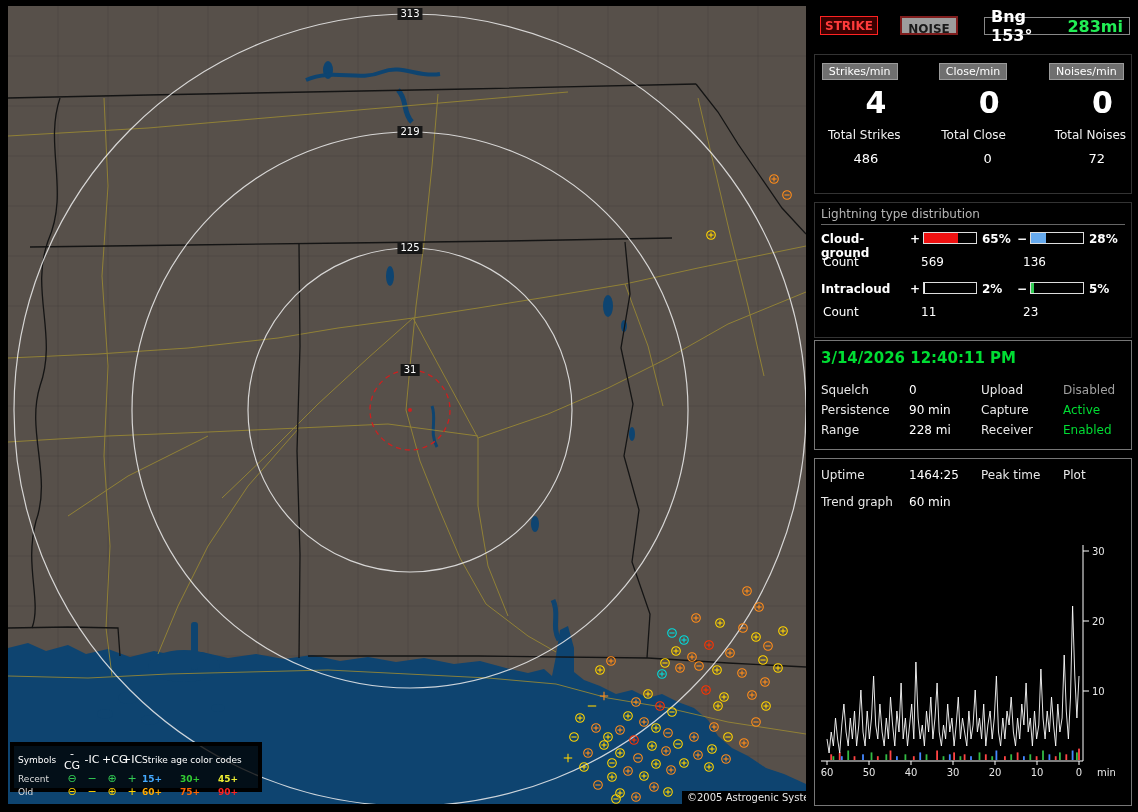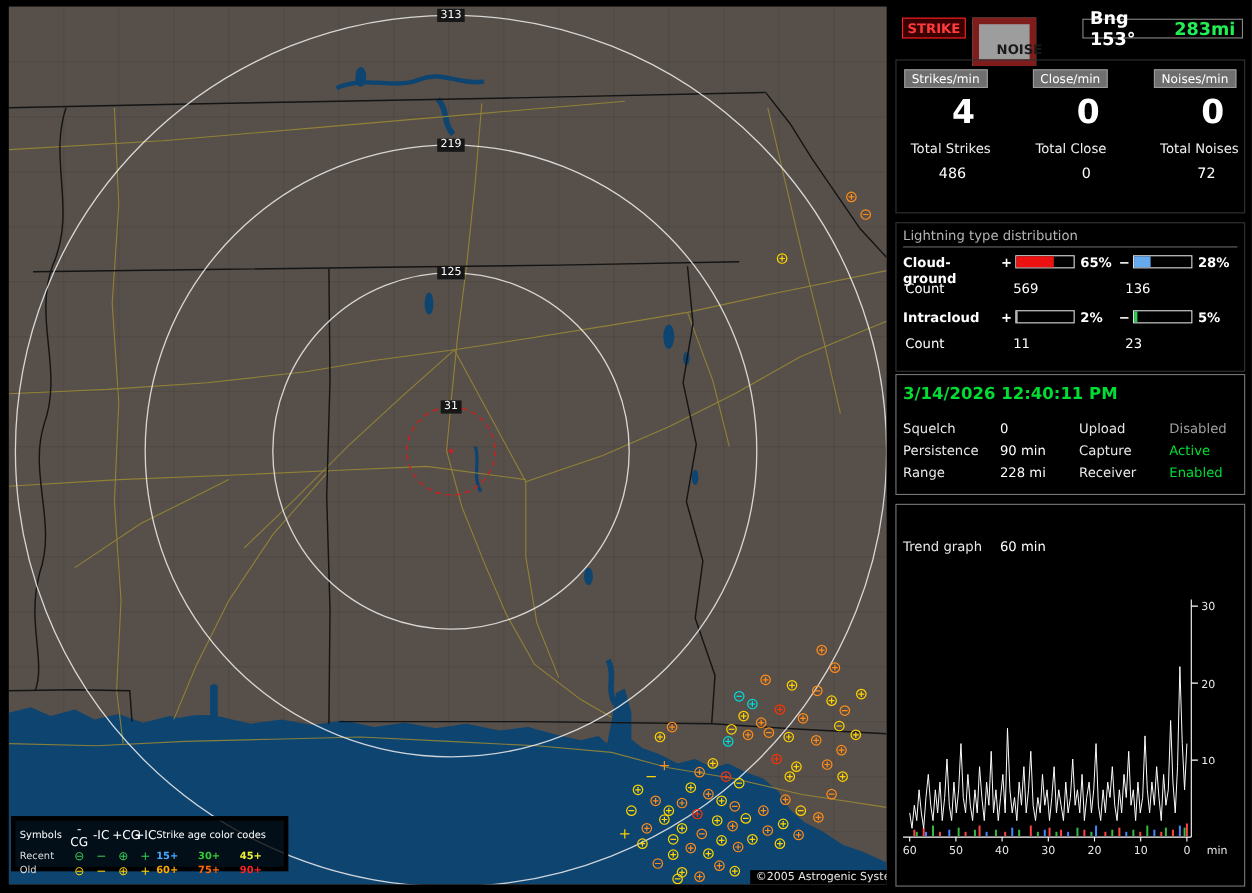--- a/index.html
+++ b/index.html
@@ -35,22 +35,22 @@
   .legend-grid .code{font-weight:bold;}
   .legend-grid .rowlab{color:#ddd;}
   
   #panel{position:absolute;left:814px;top:6px;width:318px;height:800px;background:#000;color:#fff;font-size:12px;}
   .topbar{position:absolute;top:10px;left:4px;right:0;height:22px;}
   .btn-strike{
     position:absolute;left:2px;top:0;width:58px;height:19px;background:#3a0000;
     border:1px solid #ff2222;color:#ff3b3b;font-weight:bold;font-size:12px;font-family:inherit;padding:0;
   }
   .btn-noise{
-    position:absolute;left:66px;top:0;width:58px;height:19px;background:#9d9d9d;
-    border:6px solid #7f1d1d;color:#1a1a1a;font-weight:bold;font-size:12px;font-family:inherit;padding:16px;
+    position:absolute;left:82px;top:0;width:58px;height:19px;background:#9d9d9d;
+    border:2px solid #7f1d1d;color:#1a1a1a;font-weight:bold;font-size:12px;font-family:inherit;padding:4px;
   }
   .bng-box{
     position:absolute;right:2px;top:1px;width:132px;height:16px;border:1px solid #888;background:#000;
     display:flex;align-items:center;justify-content:space-between;padding:0 6px;font-size:16px;font-weight:bold;
   }
   .bng-dist{color:#22ee55;}
   .sec{position:absolute;left:0;width:318px;box-sizing:border-box;}
   
   .rates{top:48px;height:140px;border:1px solid #333;display:flex;gap:24px;}
   .rate-col{flex:1;padding-top:8px;text-align:center;}
@@ -75,21 +75,21 @@
   .count-label{width:100px;padding-left:2px;}
   .cnt{width:104px;}
   
   .status{top:334px;height:110px;border:1px solid #777;padding:6px 6px;}
   .datetime{color:#00dd33;font-weight:bold;font-size:15px;margin:2px 0 13px 0;}
   .grid-row{display:grid;grid-template-columns:88px 72px 82px auto;height:20px;align-items:center;font-size:12px;}
   .glabel{color:#e8e8e8;}
   .gvalue{color:#fff;}
   
   .info{top:452px;height:348px;border:1px solid #777;padding:6px 6px;position:absolute;}
-  .trend-row{display:grid;grid-template-columns:88px auto;height:20px;align-items:center;margin-top:22px;font-size:12px;}
+  .trend-row{display:grid;grid-template-columns:88px auto;height:20px;align-items:center;margin-top:7px;font-size:12px;}
   #trend-svg{position:absolute;left:2px;top:84px;}
 </style>
 </head>
 <body>
 
 <div id="map">
   <svg width="798" height="798" viewBox="0 0 798 798">
     <rect x="0" y="0" width="798" height="798" fill="#57504a"></rect>
 
     <g stroke="#000" stroke-opacity="0.08" stroke-width="1">
@@ -664,20 +664,26 @@
     </div>
     <div class="grid-row">
       <span class="glabel">Range</span>
       <span class="gvalue">228 mi</span>
       <span class="glabel">Receiver</span>
       <span class="gvalue" style="color: rgb(0, 221, 51);">Enabled</span>
     </div>
   </div>
 
   <div class="sec info">
+    <div class="grid-row">
+      <span class="glabel">Uptime</span>
+      <span class="gvalue">1464:25</span>
+      <span class="glabel">Peak time</span>
+      <span class="glabel">Plot</span>
+    </div>
     <div class="trend-row">
       <span class="glabel">Trend graph</span>
       <span class="gvalue">60 min</span>
     </div>
     <svg id="trend-svg" width="312" height="238">
         <line x1="266" y1="2" x2="266" y2="218" stroke="#fff" stroke-width="1"></line>
         <line x1="4" y1="218" x2="266" y2="218" stroke="#fff" stroke-width="1"></line>
         <line x1="266" y1="148" x2="272" y2="148" stroke="#fff" stroke-width="1"></line>
         <text x="275" y="152" fill="#e8e8e8" font-size="10">10</text>
         <line x1="266" y1="78" x2="272" y2="78" stroke="#fff" stroke-width="1"></line>

